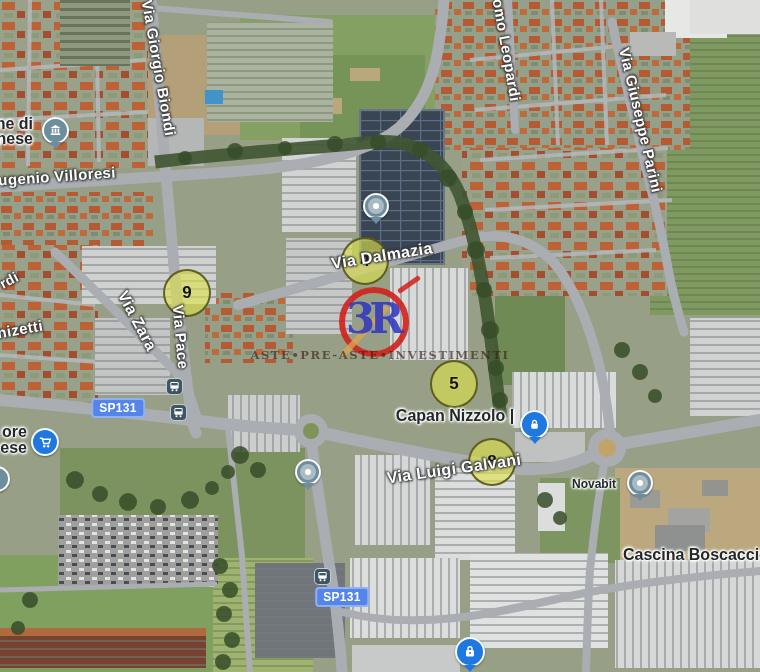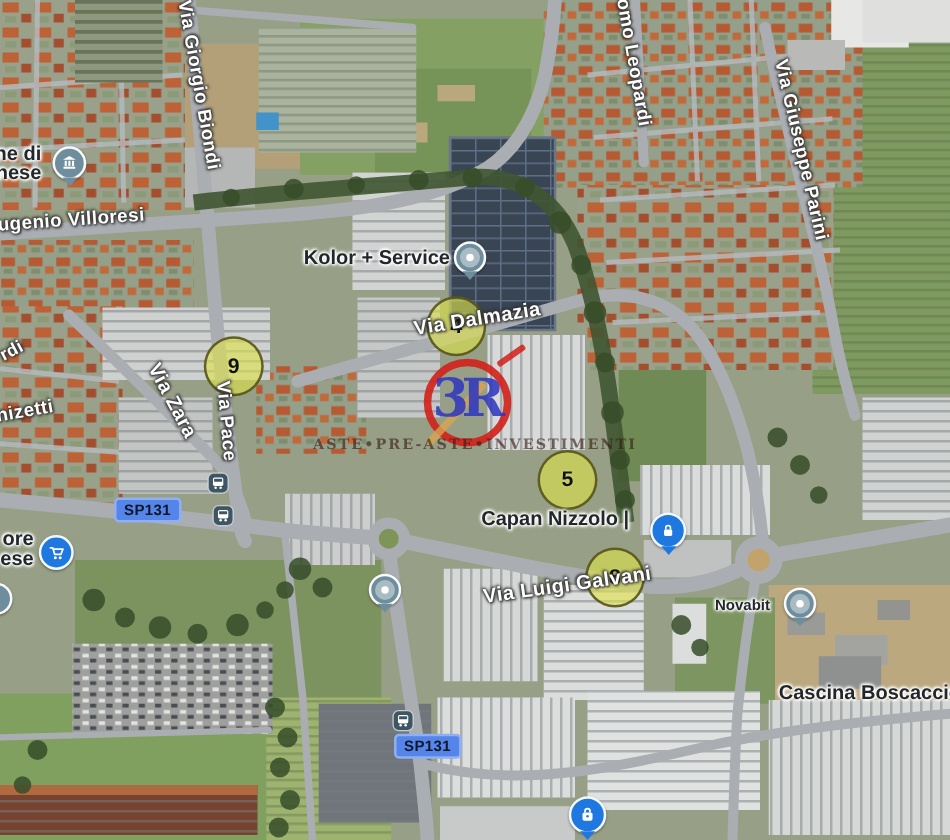--- a/index.html
+++ b/index.html
@@ -36,21 +36,21 @@
   .pin-glyph{position:absolute;inset:0;display:flex;align-items:center;justify-content:center;}
 
   
   .bus-stop{position:absolute;z-index:28;width:17px;height:17px;border-radius:5px;
     background:#3e5564;border:1px solid rgba(255,255,255,.7);box-sizing:border-box;
     display:flex;align-items:center;justify-content:center;}
 
   
   .road-badge{position:absolute;z-index:29;transform:translate(-50%,-50%);
     background:var(--badge-blue);border:2px solid #8fb0f2;border-radius:4px;
-    color:#0f172a;font-weight:700;font-size:12px;line-height:1;padding:2px 6px;letter-spacing:.3px;}
+    color:#ffffff;font-weight:700;font-size:12px;line-height:1;padding:2px 6px;letter-spacing:.3px;}
 
   
   .ymarker{position:absolute;z-index:10;width:48px;height:48px;border-radius:50%;
     transform:translate(-50%,-50%);
     background:rgba(223,226,74,.62);border:2px solid rgba(75,75,20,.85);box-sizing:border-box;
     display:flex;align-items:center;justify-content:center;}
   .ymarker span{color:#111;font-weight:700;font-size:17px;
     text-shadow:0 0 2px rgba(230,232,120,.8);}
 
   
@@ -312,21 +312,20 @@
           <rect x="4" y="6" width="1.8" height="4.4" fill="#fff"></rect>
           <rect x="7.1" y="6" width="1.8" height="4.4" fill="#fff"></rect>
           <rect x="10.2" y="6" width="1.8" height="4.4" fill="#fff"></rect>
           <rect x="3" y="11" width="10" height="1.8" fill="#fff"></rect>
         </svg>
       </span>
     </span>
     <span class="pin-tail slate" style="top:25px"></span>
   </div>
 
-  <div class="poi-label" style="left:243px;top:198px;font-size:16px">Kolor + Service</div>
   <div class="pin" style="left:363px;top:193px">
     <span class="pin-circle slate" style="width:26px;height:26px">
       <span class="pin-mid"></span>
         <span class="pin-dot"></span>
     </span>
     <span class="pin-tail slate" style="top:24px"></span>
   </div>
 
   <div class="poi-label" style="right:733px;top:424px;font-size:16px;text-align:right;line-height:16px">
     <span>ore</span>
@@ -349,21 +348,21 @@
   </div>
 
   <div class="pin" style="left:295px;top:459px">
     <span class="pin-circle slate" style="width:26px;height:26px">
       <span class="pin-mid"></span>
         <span class="pin-dot"></span>
     </span>
     <span class="pin-tail slate" style="top:24px"></span>
   </div>
 
-  <div class="poi-label" style="left:385px;top:407px;width:140px;font-size:16px;text-align:left;line-height:17px">
+  <div class="poi-label" style="left:385px;top:407px;width:140px;font-size:16px;text-align:center;line-height:17px">
     <span>Capan Nizzolo |</span>
   </div>
   <div class="pin" style="left:520px;top:410px">
     <span class="pin-circle blue" style="width:29px;height:29px">
       <span class="pin-glyph">
         <svg width="15" height="15" viewBox="0 0 16 16">
           <rect x="4.5" y="7" width="7" height="5.5" rx="1.2" fill="#fff"></rect>
           <path d="M6,7 V5.6 a2,2 0 0 1 4,0 V7" fill="none" stroke="#fff" stroke-width="1.4"></path>
         </svg>
       </span>

